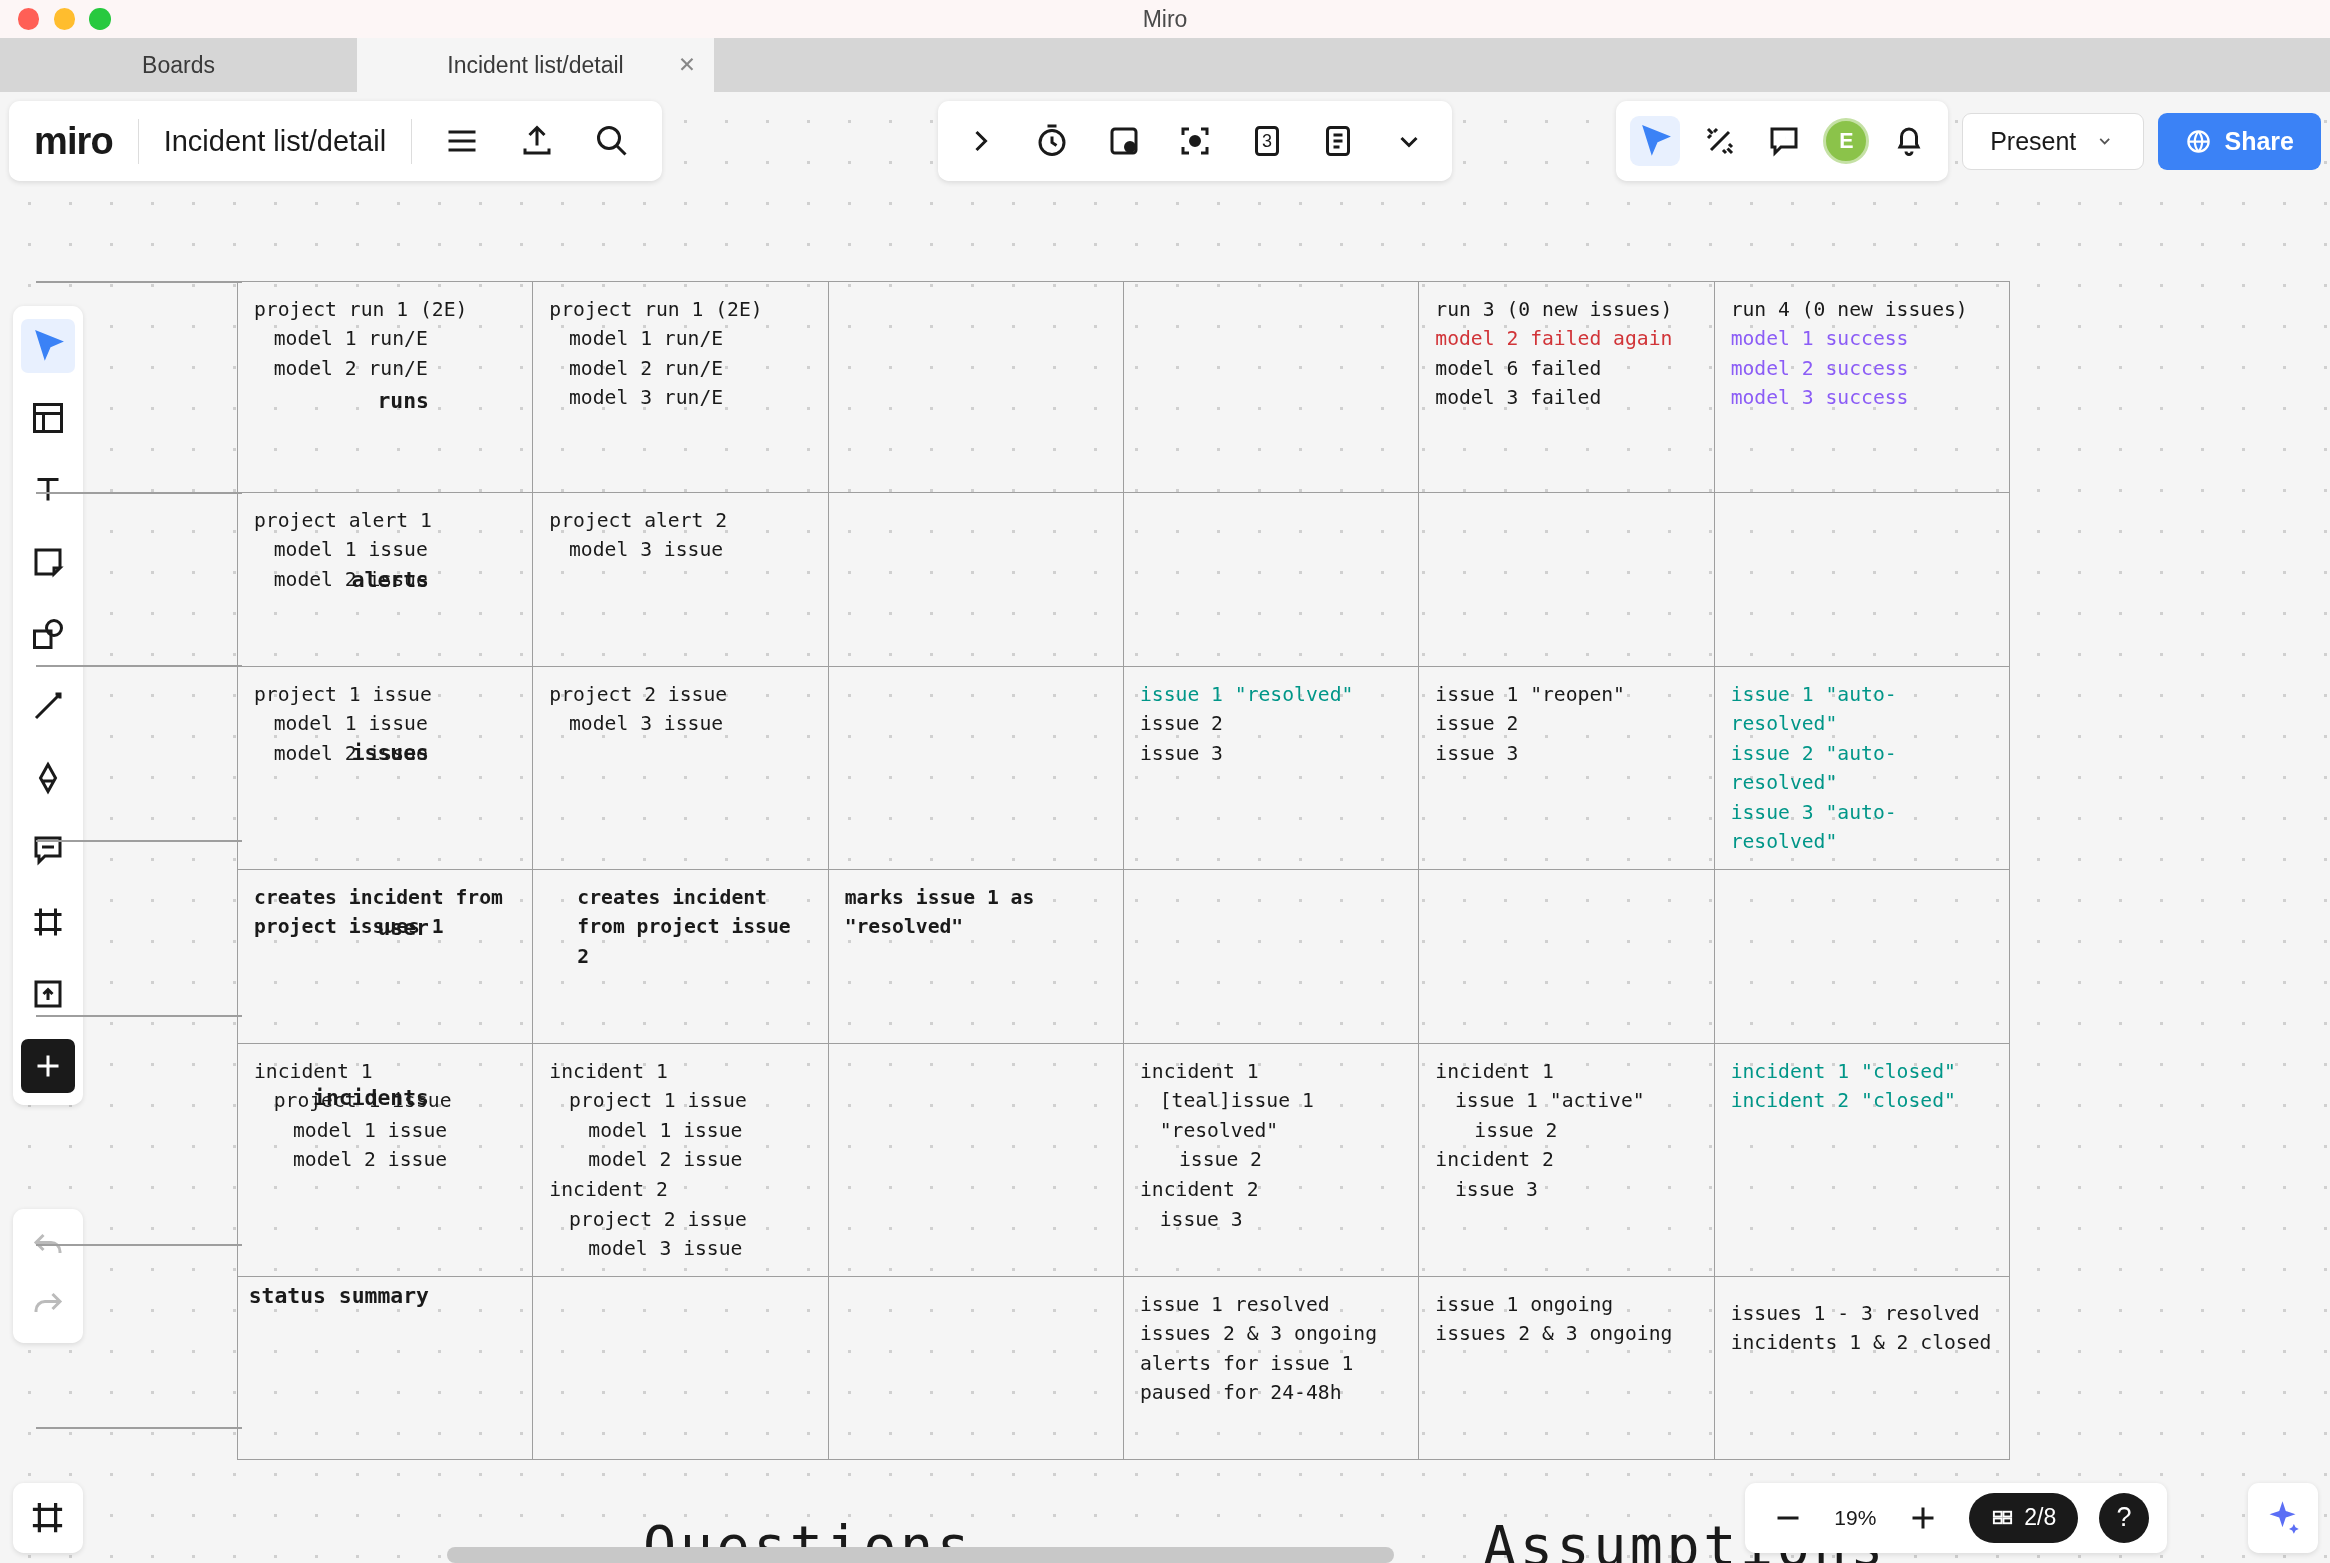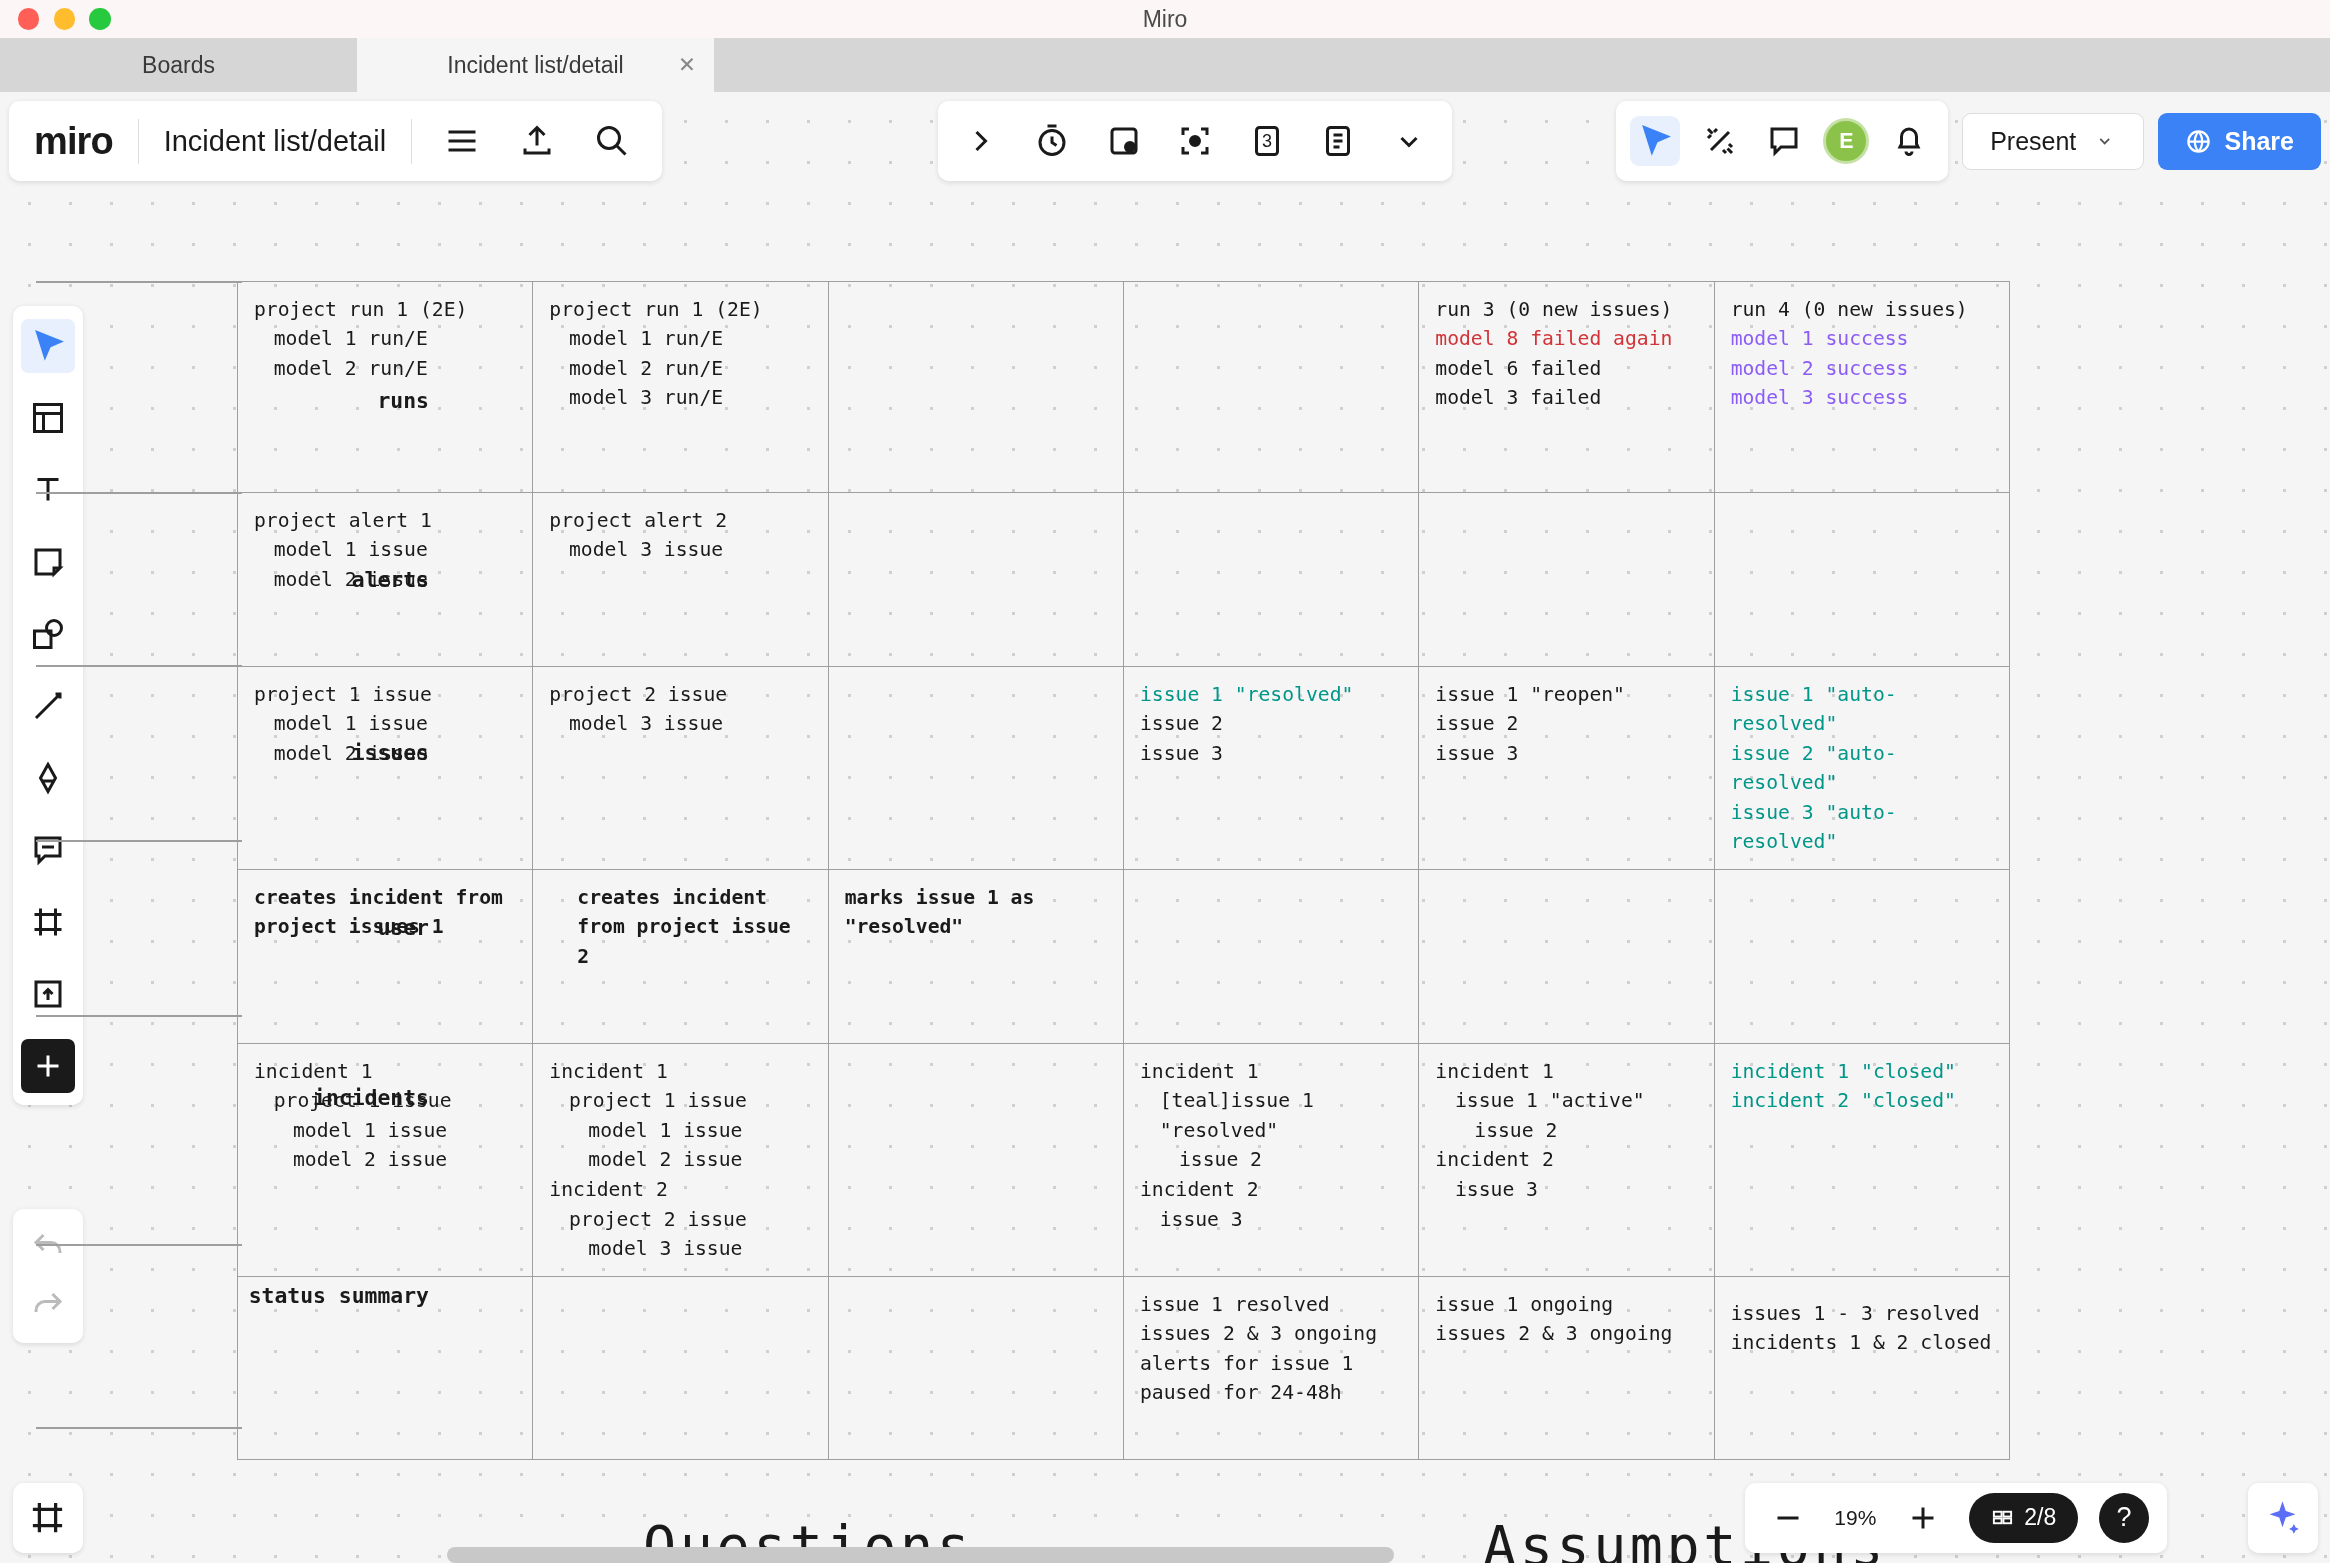--- a/index.html
+++ b/index.html
@@ -313,21 +313,21 @@
             <td>
               <span style="display: block;">project run 1 (2E)</span>
               <span style="display: block; padding-left: 19.7px;">model 1 run/E</span>
               <span style="display: block; padding-left: 19.7px;">model 2 run/E</span>
               <span style="display: block; padding-left: 19.7px;">model 3 run/E</span>
             </td>
             <td></td>
             <td></td>
             <td>
               <span style="display: block;">run 3 (0 new issues)</span>
-              <span class="red" style="display: block;">model 8 failed again</span>
+              <span class="red" style="display: block;">model 2 failed again</span>
               <span style="display: block;">model 6 failed</span>
               <span style="display: block;">model 3 failed</span>
             </td>
             <td>
               <span style="display: block;">run 4 (0 new issues)</span>
               <span class="green" style="display: block;">model 1 success</span>
               <span class="green" style="display: block;">model 2 success</span>
               <span class="green" style="display: block;">model 3 success</span>
             </td>
           </tr>

